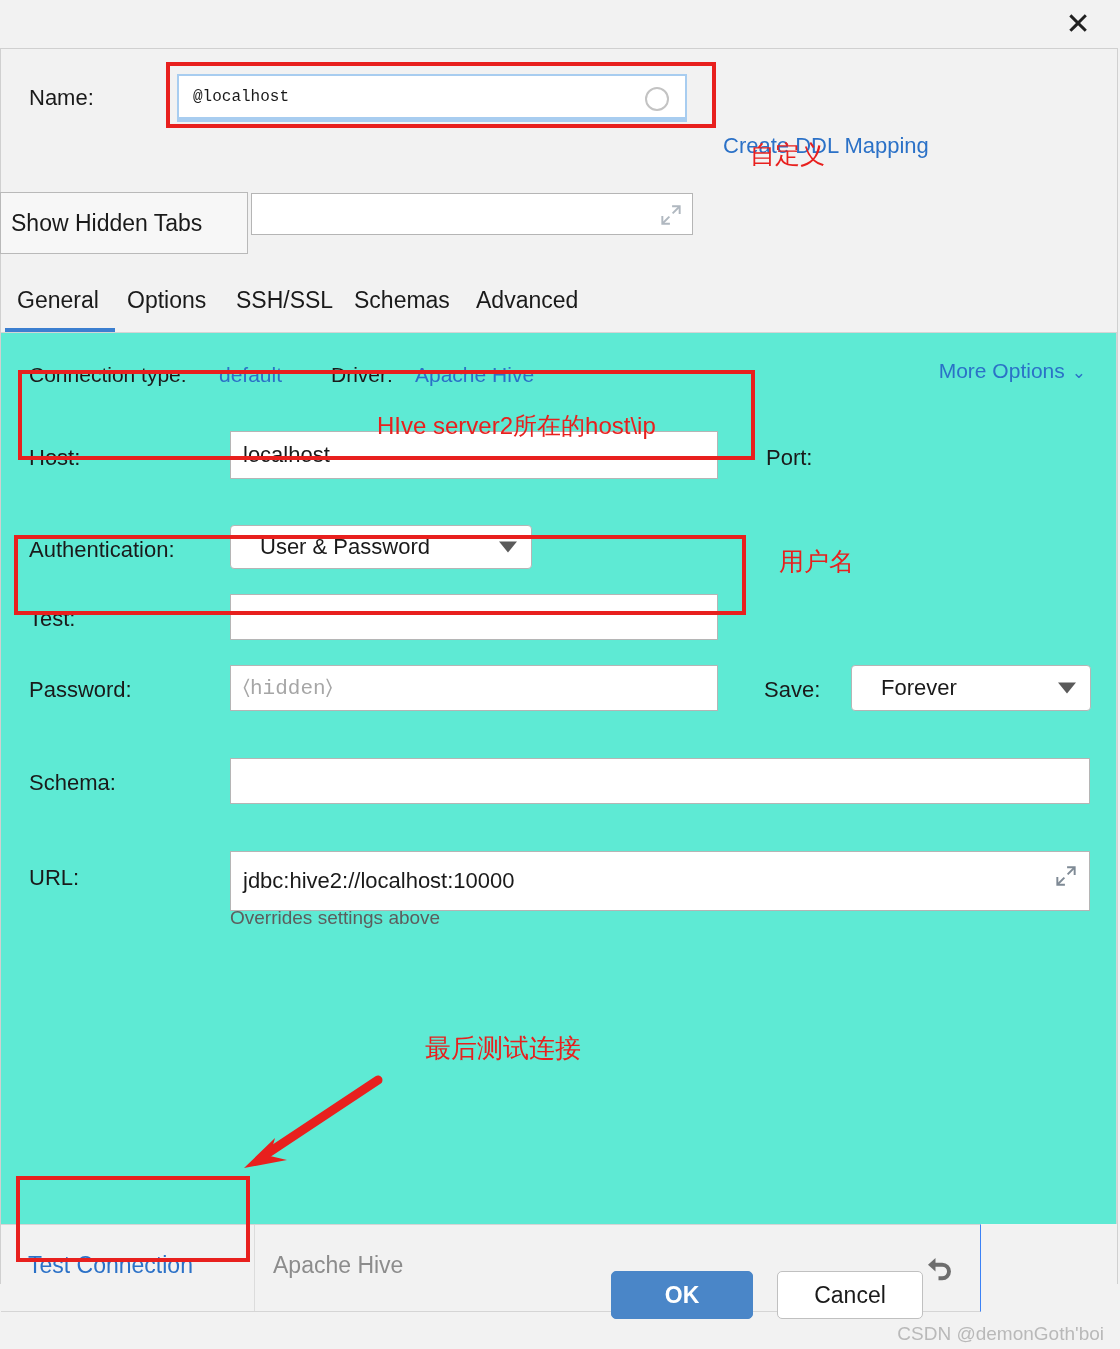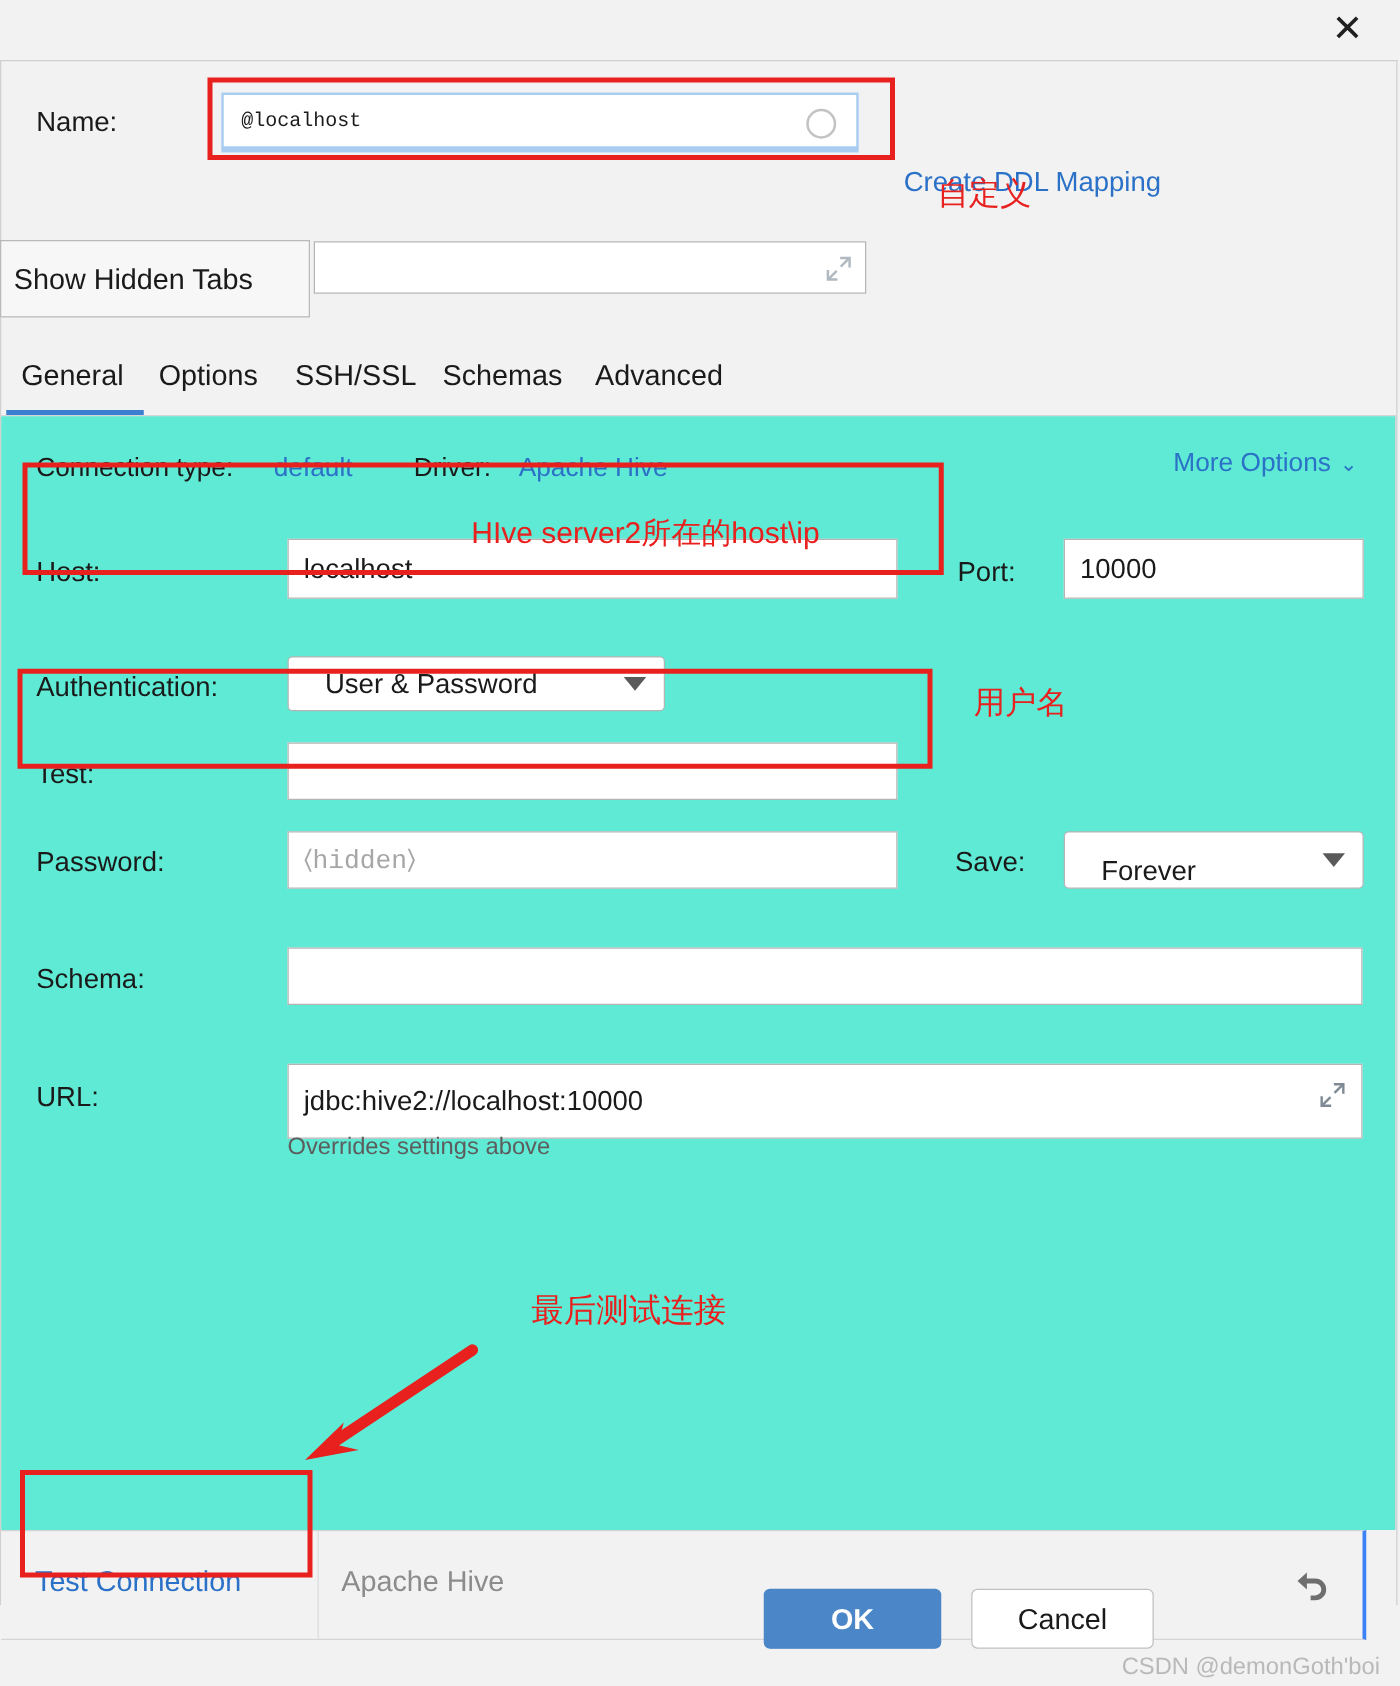--- a/index.html
+++ b/index.html
@@ -108,23 +108,23 @@
   }
   .sel .caret{position:absolute;right:14px;top:50%;transform:translateY(-50%);
     width:0;height:0;border-left:9px solid transparent;border-right:9px solid transparent;border-top:11px solid #5a5a5a;}
   .hint{position:absolute;font-size:19px;color:#5d5d5d;}
 
   
   .arrow-svg{position:absolute;left:230px;top:1060px;width:200px;height:150px;pointer-events:none;}
 
   
   .footer-strip{
-    position:absolute;left:0;top:1175px;width:1092px;height:88px;
+    position:absolute;left:0;top:1175px;width:980px;height:88px;
     background:#f2f2f2;border-top:1px solid #d5d5d5;border-bottom:1px solid #d5d5d5;
-    border-right:3px solid #3b82f6;box-sizing:border-box;
+    border-right:1px solid #3b82f6;box-sizing:border-box;
   }
   .test-conn{position:absolute;left:27px;top:27px;font-size:23px;color:#2b71c7;cursor:pointer;}
   .footer-sep{position:absolute;left:253px;top:0;width:1px;height:86px;background:#dcdcdc;}
   .driver-name{position:absolute;left:272px;top:27px;font-size:23px;color:#8c8c8c;}
   .revert-ico{position:absolute;right:22px;top:24px;width:36px;height:36px;cursor:pointer;}
 
   
   .btnbar{position:absolute;left:0;top:1271px;width:1120px;height:78px;}
   .btn{
     position:absolute;top:0;height:48px;border-radius:5px;box-sizing:border-box;
@@ -188,21 +188,20 @@
         <span class="meta-txt meta-link" style="left:414px;top:4px;">Apache Hive</span>
         <span class="more-options">
           <span>More Options</span><span class="chev">⌄</span>
         </span>
       </div>
 
       <div class="frow" style="top:98px;height:56px;">
         <span class="flabel" style="top:14px;">Host:</span>
         <div class="tinput" style="left:229px;top:0;width:488px;height:48px;">localhost</div>
         <span class="flabel" style="left:765px;top:14px;">Port:</span>
-        <div class="tinput" style="left:850px;top:0;width:240px;height:48px;">10000</div>
       </div>
 
       <div class="frow" style="top:192px;height:50px;">
         <span class="flabel" style="top:12px;">Authentication:</span>
         <div class="sel" style="left:229px;top:0;width:302px;height:44px;">
           <span>User &amp; Password</span>
           <span class="caret"></span>
         </div>
       </div>
 
@@ -210,21 +209,21 @@
         <span class="flabel" style="top:12px;">Test:</span>
         <div class="tinput" style="left:229px;top:0;width:488px;height:46px;"></div>
       </div>
 
       <div class="frow" style="top:332px;height:50px;">
         <span class="flabel" style="top:12px;">Password:</span>
         <div class="tinput" style="left:229px;top:0;width:488px;height:46px;">
           <span class="ph">〈hidden〉</span>
         </div>
         <span class="flabel" style="left:763px;top:12px;">Save:</span>
-        <div class="sel" style="left:850px;top:0;width:240px;height:46px;align-items:flex-end;">
+        <div class="sel" style="left:850px;top:0;width:240px;height:46px;">
           <span>Forever</span>
           <span class="caret"></span>
         </div>
       </div>
 
       <div class="frow" style="top:425px;height:50px;">
         <span class="flabel" style="top:12px;">Schema:</span>
         <div class="tinput" style="left:229px;top:0;width:860px;height:46px;"></div>
       </div>
 

